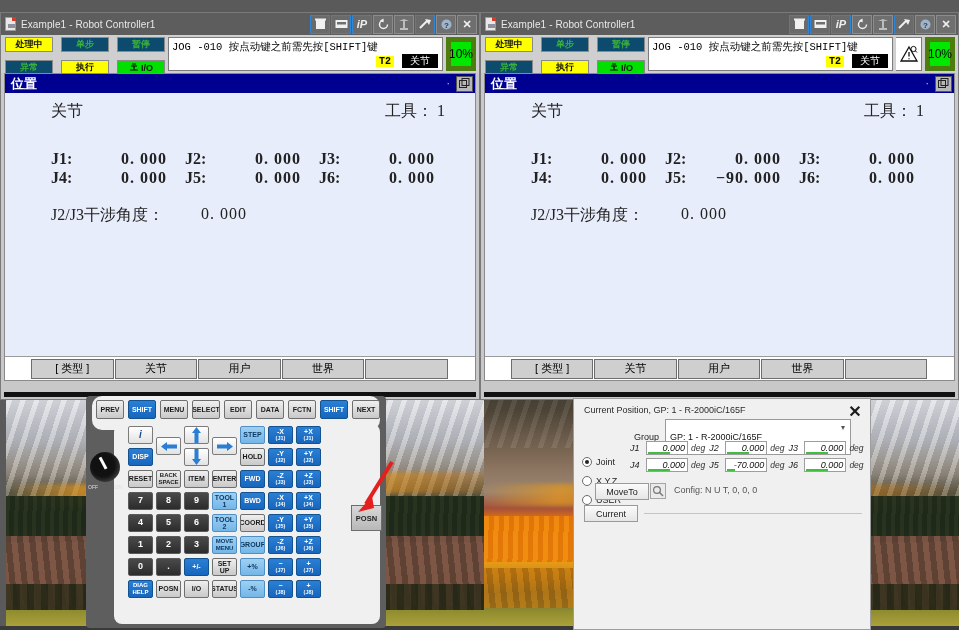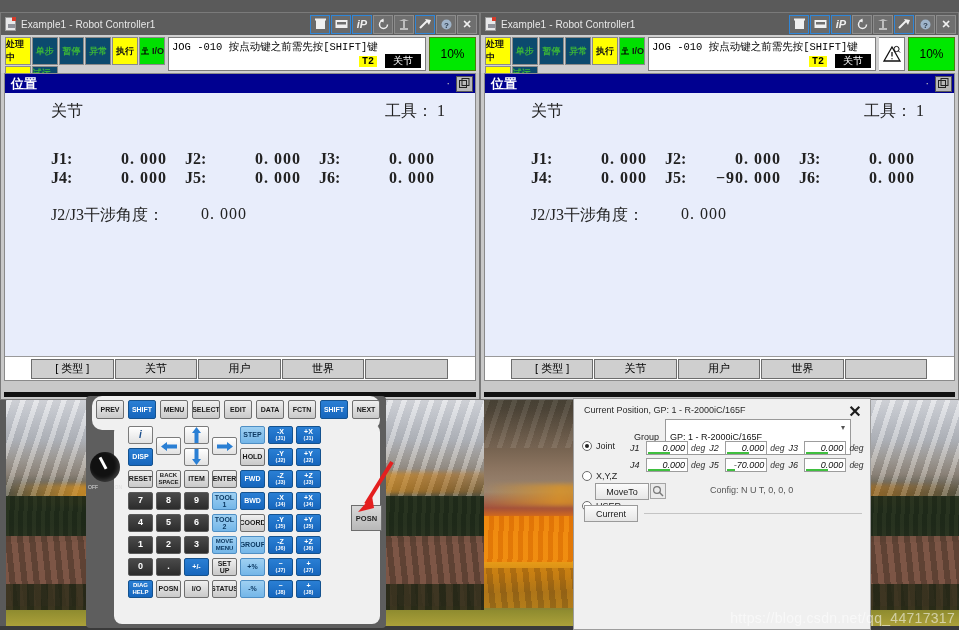--- a/index.html
+++ b/index.html
@@ -108,40 +108,40 @@
     color:#f0f0f0; font-size:11px; font-weight:bold;
   }
   .tb-btn.sel { border-color:#2f86d8; background:#6a6a6a; }
   .tb-btn svg { display:block; }
 
   
   .statusarea {
     display:flex; height:38px; background:#cfcfcf;
     padding:2px 3px 2px 4px; gap:3px;
   }
-  .leds { display:grid; grid-template-columns:repeat(6,1fr); grid-template-rows:1fr 1fr; gap:1px; width:160px;}
+  .leds { display:grid; grid-template-columns:repeat(3,1fr); grid-template-rows:1fr 1fr; gap:8px; width:160px;}
   .led {
     display:flex;align-items:center;justify-content:center;
     font-size:9px; font-weight:bold; color:#111; border:1px solid #8a8a8a;
   }
   .led.y { background:#ffff00; }
   .led.g { background:#0c4a6e; color:#39b339; }
   .led.io { background:#00e000; color:#111; gap:2px;}
   .msgbox {
     flex:1 1 auto; background:#fff; border:1px solid #7c7c7c;
     position:relative; font-family:"Liberation Mono", monospace; font-size:10px;
     padding:2px 3px;
   }
   .msgline1 { white-space:nowrap; color:#000; font-size:10.5px;}
   .msgline2 { position:absolute; right:4px; bottom:2px; display:flex; gap:8px; align-items:center;padding-left:10px;}
   .tag-t2 { background:#ffff00; color:#000; padding:0 3px; font-size:10px; font-weight:bold;}
   .tag-joint { background:#000; color:#fff; padding:0 8px; font-size:10px; font-family:"Liberation Sans",sans-serif;}
   .warnbox { width:26px; display:flex;align-items:center;justify-content:center; background:#fff; border:1px solid #7c7c7c; border-left:none;}
   .ovr {
-    width:47px; background:#00e800; border:1px solid #4d7c0f;
+    width:30px; background:#00e800; border:5px solid #4d7c0f;
     display:flex;align-items:center;justify-content:center;
     font-size:12px; color:#000;
   }
 
   
   .tpscreen { background:#e8edfb; margin:0 3px; border:1px solid #8a8a8a; height:308px; position:relative;}
   .tpheader {
     background:#000090; color:#fff; height:19px;
     display:flex; align-items:center; padding:0 2px 0 6px;
     font-size:13px; font-weight:bold;
@@ -232,21 +232,21 @@
   }
   .grouprow { position:absolute; left:60px; top:20px; display:flex; align-items:center; gap:6px;}
   .grouprow .glbl { font-size:9px; color:#222;}
   .gsel {
     width:186px; height:16px; background:#fff; border:1px solid #9a9a9a;
     font-size:9px; color:#111; display:flex; align-items:center; padding:17px 4px;
     position:relative;
   }
   .gsel .chev { position:absolute; right:5px; top:3px; font-size:8px; color:#555;}
 
-  .radios { position:absolute; left:8px; top:42px; display:flex; flex-direction:column; gap:20px;justify-content:space-between;}
+  .radios { position:absolute; left:8px; top:58px; display:flex; flex-direction:column; gap:9px;justify-content:space-between;}
   .radio { display:flex; align-items:center; gap:4px; font-size:9px; color:#1d1d1d;}
   .rdot { width:10px;height:10px;border-radius:50%;border:1px solid #6b6b6b;background:#fff;position:relative;}
   .rdot.on::after{content:"";position:absolute;left:2px;top:2px;width:4px;height:4px;border-radius:50%;background:#222;}
 
   .jfields { position:absolute; left:56px; top:42px;font-style:italic; }
   .jfrow { display:flex; align-items:center; margin-bottom:3px; }
   .jfgrp { display:flex; align-items:center; margin-right:4px;}
   .jfname { width:16px; font-size:9px; color:#222;}
   .jfbox {
     width:42px; height:14px; background:#fff; border:1px solid #9d9d9d;
@@ -258,21 +258,21 @@
   .jfunit { font-size:8.5px; color:#333; margin-left:3px;}
 
   .dbtn {
     width:54px;height:17px;background:linear-gradient(#fbfbfb,#e6e6e6);
     border:1px solid #9a9a9a; font-size:9px; color:#1a1a1a;
     display:flex;align-items:center;justify-content:center;
   }
   .moveto { position:absolute; left:10px; top:84px;margin-left:11px;}
   .relative { position:absolute; left:10px; top:106px;}
   .magnifier { position:absolute; left:76px; top:84px; width:16px;height:16px;border:1px solid #a5a5a5;background:#eaeaea;display:flex;align-items:center;justify-content:center;}
-  .configtxt { position:absolute; left:100px; top:86px; font-size:9px; color:#555;margin-left:36px;}
+  .configtxt { position:absolute; left:100px; top:86px; font-size:9px; color:#555;}
   .hline { position:absolute; left:70px; top:114px; width:218px; height:1px; background:#c4c4c4;}
 
   .watermark {
     position:absolute; right:4px; bottom:4px;
     font-size:14px; color:rgba(255,255,255,.55);
     letter-spacing:.3px;
   }
   .taskbar-sliver { position:absolute; left:0; bottom:0; width:100%; height:4px; background:#3a3a3a; }
 </style>
 </head>
@@ -846,14 +846,13 @@
     <div class="magnifier">
       <svg width="12" height="12" viewBox="0 0 12 12">
           <circle cx="5" cy="5" r="3.4" fill="none" stroke="#777" stroke-width="1.2"></circle>
           <path d="M7.6 7.6 L11 11" stroke="#777" stroke-width="1.4"></path>
         </svg>
     </div>
     <div class="configtxt">Config: N U T, 0, 0, 0</div>
     <div class="hline"></div>
   </div>
 
-  <div class="watermark">https://blog.csdn.net/qq_44717317</div>
 </div>
 
 </body></html>

